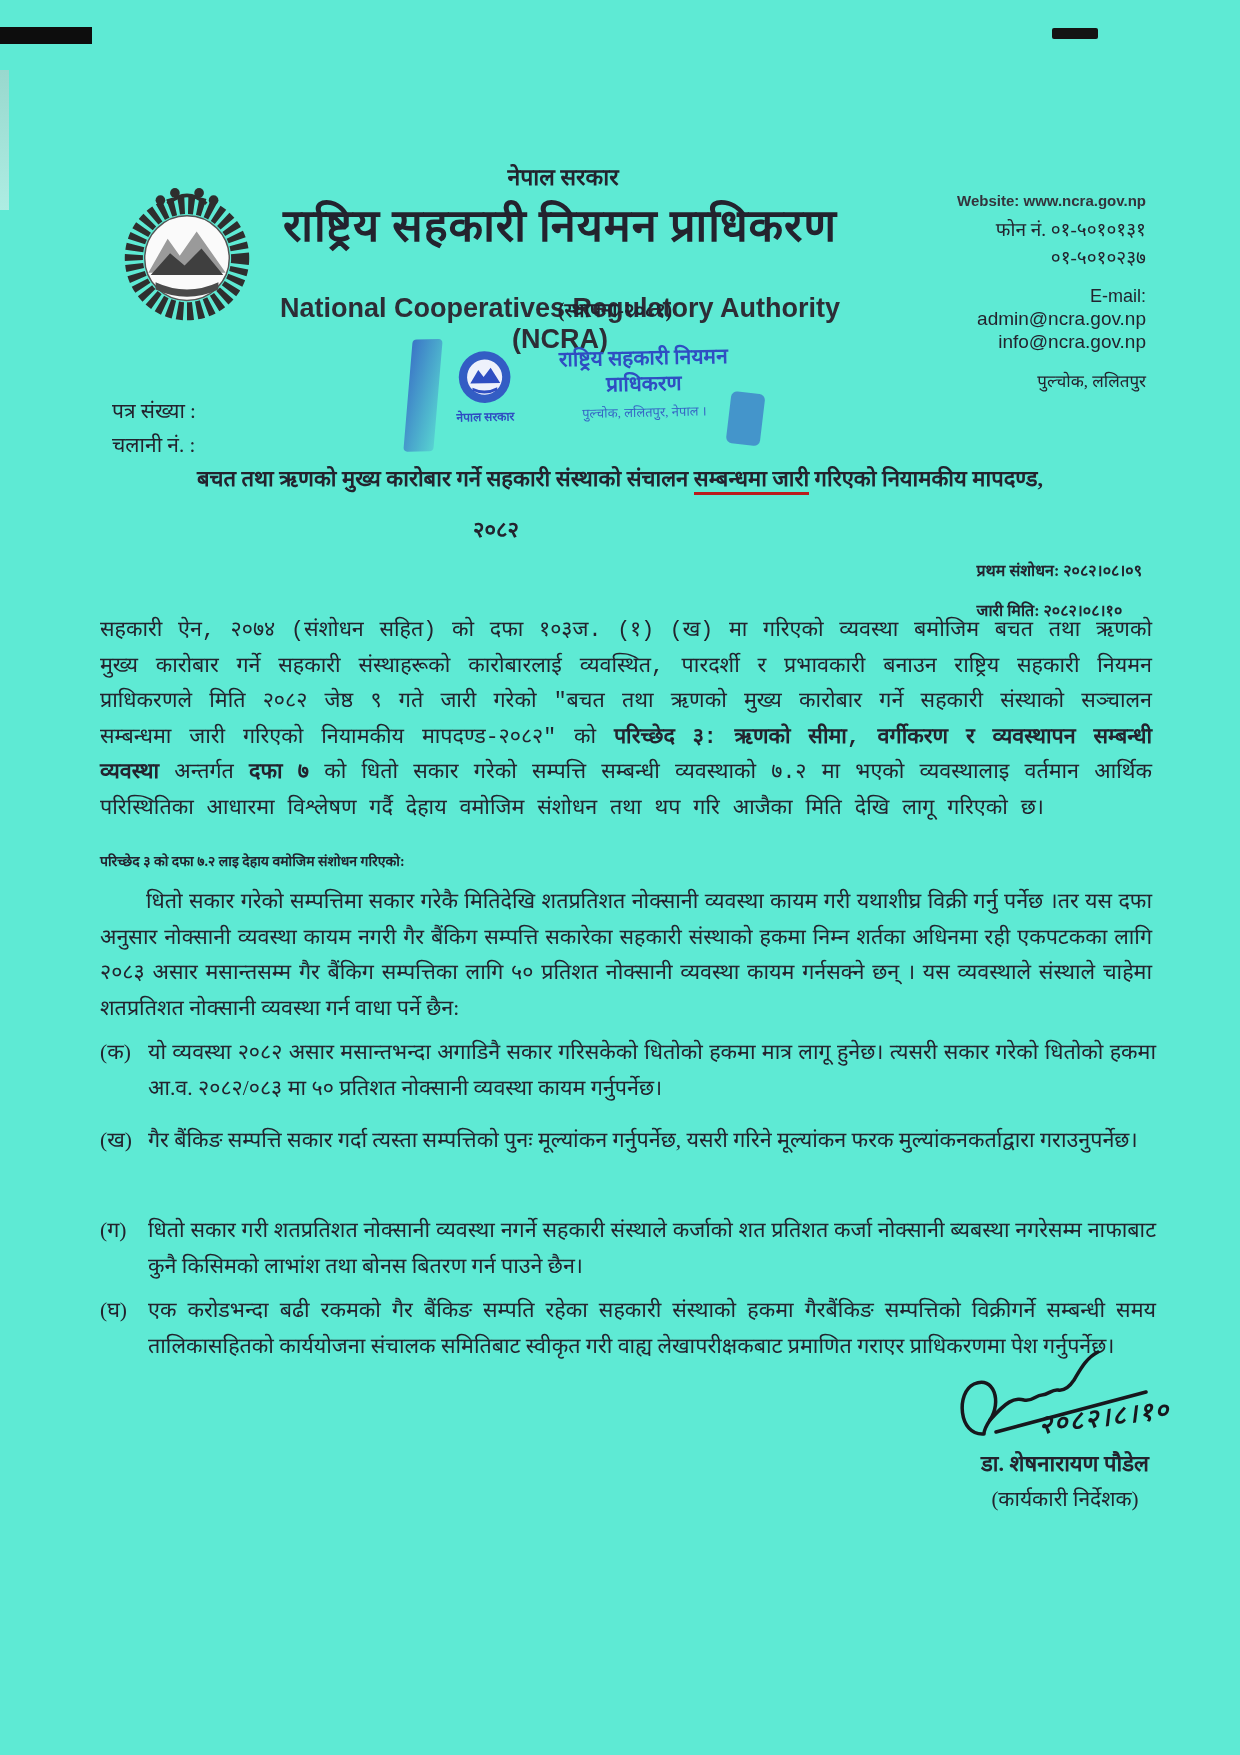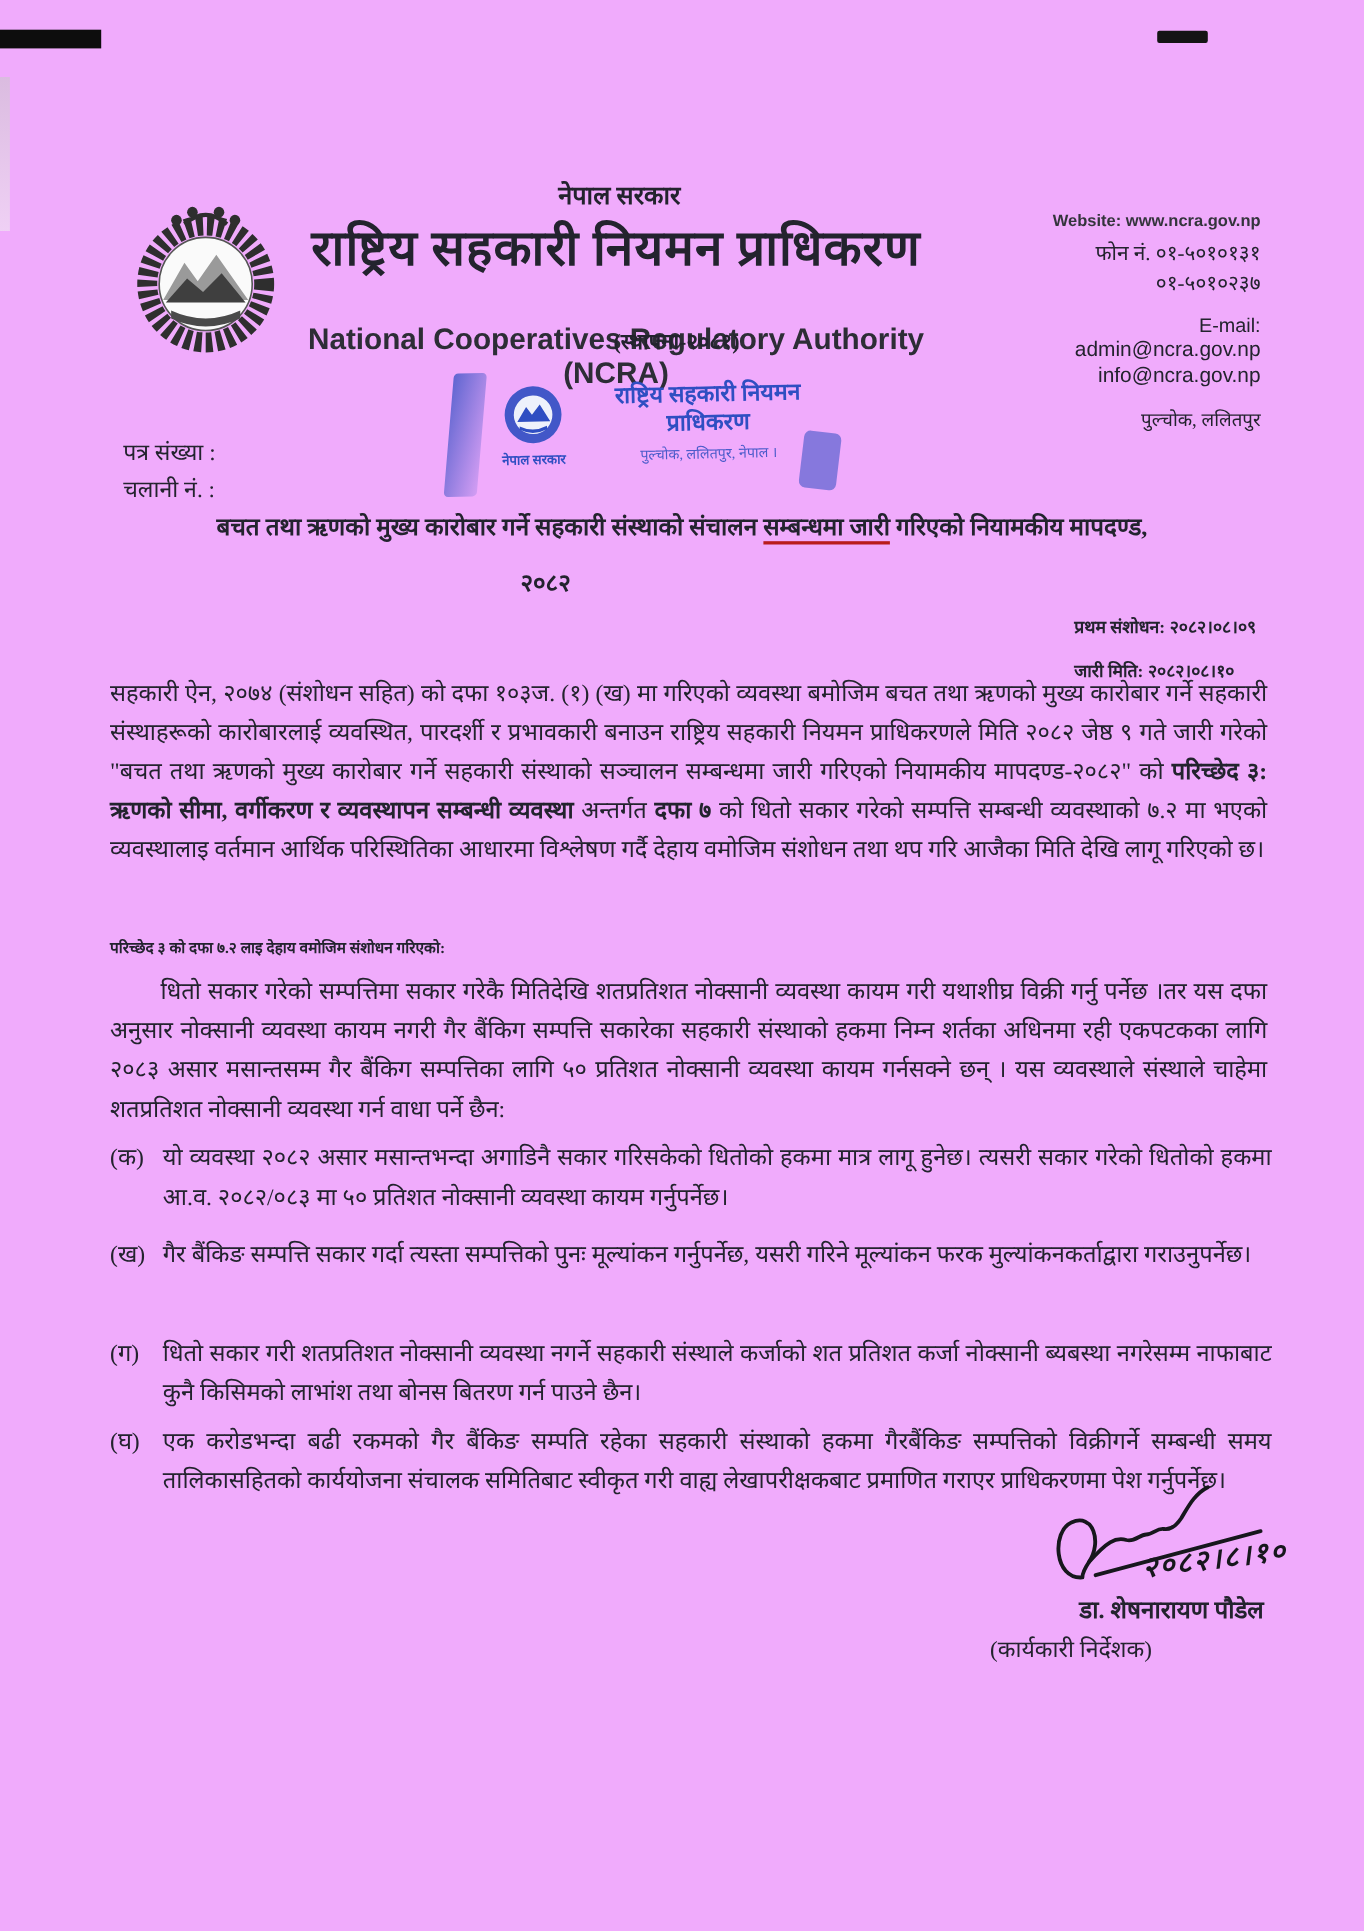--- a/index.html
+++ b/index.html
@@ -1,18 +1,18 @@
 <!DOCTYPE html>
 <html><head>
 <meta charset="utf-8">
 <style>
   html,body{margin:0;padding:0;background:#8a8a8a;}
   .page{
     position:relative;width:1240px;height:1755px;margin:0 auto;
-    background:#f0abfc;overflow:hidden;
+    background:#5eead4;overflow:hidden;
     font-family:"Liberation Serif","DejaVu Serif",serif;
     color:#23232e;
   }
   
   .art-tl{position:absolute;left:0;top:27px;width:92px;height:17px;background:#0d0d0d;}
   .art-tr{position:absolute;left:1052px;top:28px;width:46px;height:11px;background:#141414;border-radius:2px;}
   .art-smudge{position:absolute;left:0;top:70px;width:9px;height:140px;background:linear-gradient(#c9c9c9,#efefef);opacity:.55;}
 
   
   .govt{position:absolute;left:258px;top:160px;width:610px;text-align:center;font-size:23px;font-weight:bold;}
@@ -45,37 +45,37 @@
   .ref2{position:absolute;left:112px;top:430px;font-size:21px;}
 
   
   .subject{position:absolute;left:60px;top:462px;width:1120px;text-align:center;font-size:22px;font-weight:bold;}
   .subject .u{border-bottom:3px solid #b91c1c;padding-bottom:1px;}
   .subject-year{position:absolute;left:0;top:513px;width:992px;text-align:center;font-size:22px;font-weight:bold;}
   .dates{position:absolute;right:98px;top:551px;font-size:16px;font-weight:bold;line-height:40px;}
 
   
   .para{position:absolute;left:100px;width:1052px;font-size:21.5px;line-height:35.5px;text-align:justify;}
-  .para1{top:613px;}
+  .para1{top:613px;font-family:Liberation Mono, monospace;}
   .heading{position:absolute;left:100px;top:851px;width:1052px;font-size:14px;font-weight:bold;}
   .para2{top:884px;text-indent:46px;}
   .item{position:absolute;left:100px;width:1056px;display:flex;font-size:21.5px;line-height:36px;}
   .item-label{flex:0 0 48px;}
   .item-text{flex:1;text-align:justify;}
   .item-ka{top:1034px;}
   .item-kha{top:1122px;}
   .item-ga{top:1212px;}
   .item-gha{top:1292px;}
 
   
   .sig{position:absolute;left:950px;top:1342px;width:270px;height:110px;}
   .sig svg{position:absolute;left:0;top:0;}
   .sig-date{position:absolute;left:88px;top:56px;font-size:26px;font-weight:bold;color:#17171d;transform:rotate(-7deg);letter-spacing:2px;font-style:italic;}
   .sig-name{position:absolute;left:900px;top:1447px;width:330px;text-align:center;font-size:22px;font-weight:bold;}
-  .sig-title{position:absolute;left:900px;top:1484px;width:330px;text-align:left;font-size:21px;}
+  .sig-title{position:absolute;left:900px;top:1484px;width:330px;text-align:center;font-size:21px;}
 </style>
 </head>
 <body>
 
 <div class="page">
 
   <div class="art-tl"></div>
   <div class="art-tr"></div>
   <div class="art-smudge"></div>
 

